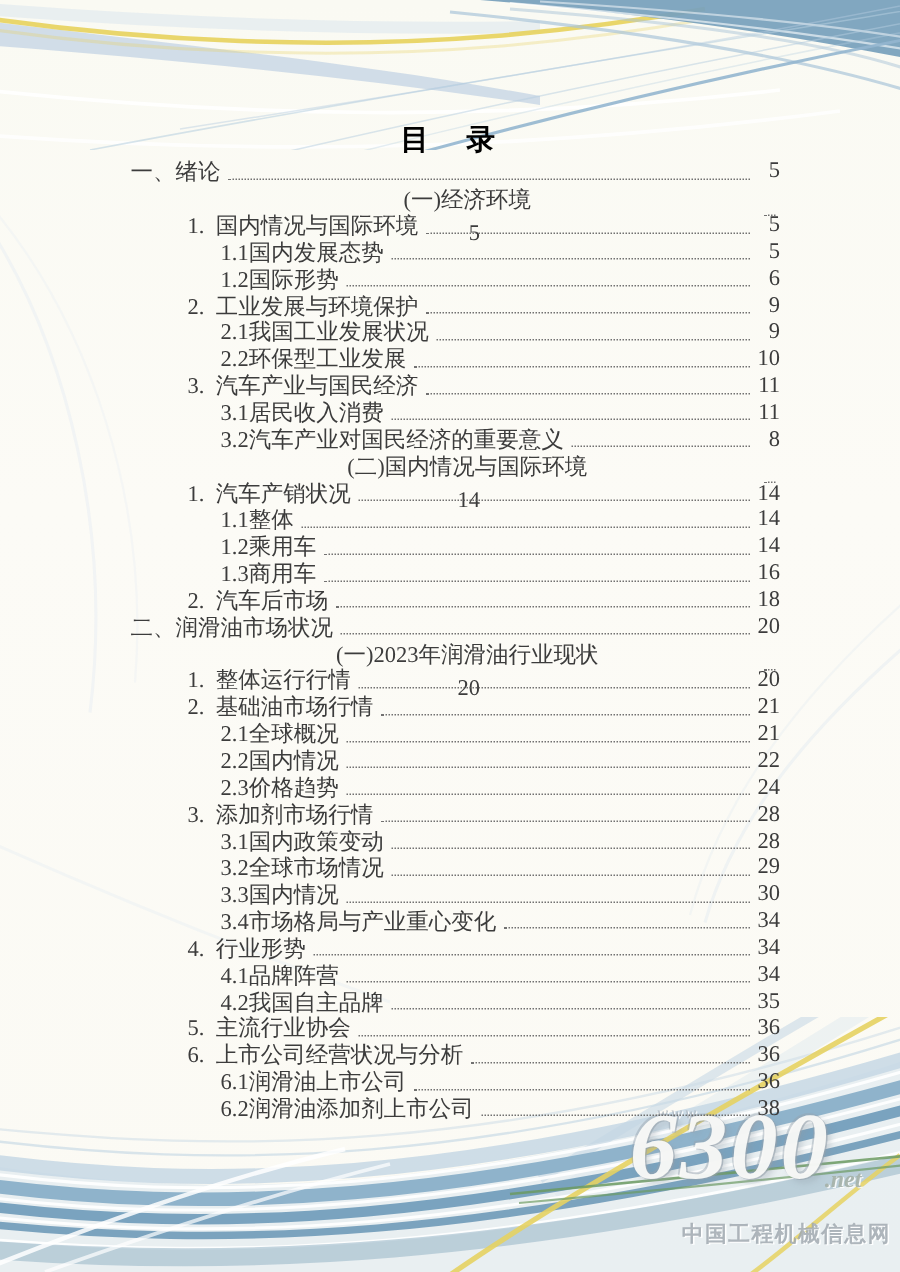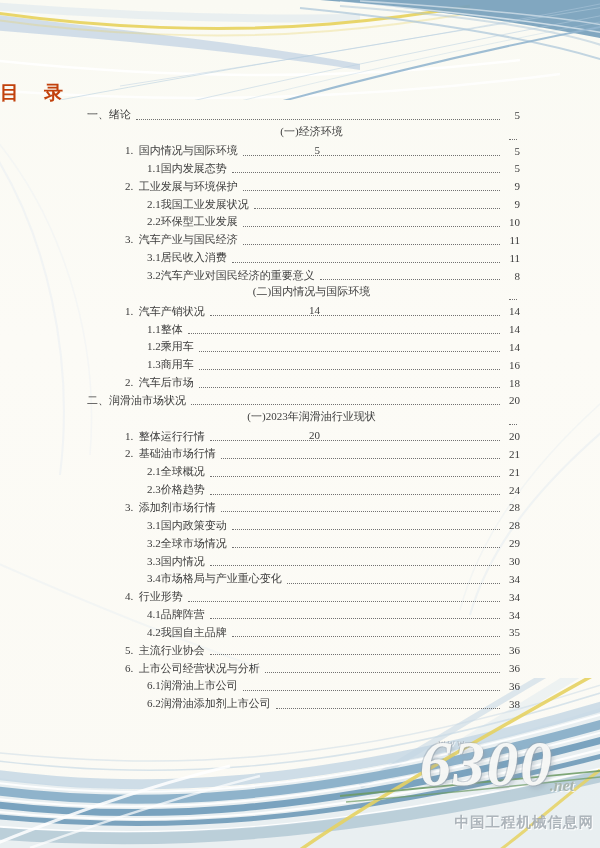--- a/index.html
+++ b/index.html
@@ -7,31 +7,31 @@
     width:600px;height:848px;position:relative;overflow:hidden;
     background:linear-gradient(180deg,#fafaf3 0%,#fcfbf6 40%,#fbfaf4 100%);
     font-family:"Liberation Serif","DejaVu Serif",serif;
   }
   .deco{position:absolute;left:0;pointer-events:none;}
   .deco.top{top:0;}
   .deco.mid{top:95px;}
   .deco.bottom{bottom:0;}
 
   .doc-title{
-    position:absolute;top:80px;left:0;width:100%;
-    font-size:19px;font-weight:bold;color:#c2410c;letter-spacing:3px;
+    position:absolute;top:80px;left:0;width:100%;text-align:center;
+    font-size:19px;font-weight:bold;color:#000000;letter-spacing:3px;
     z-index:5;
   }
 
   .toc{
     position:absolute;top:106px;left:87px;width:433px;z-index:5;
   }
   .toc-row{
     display:flex;align-items:center;height:17.85px;
-    font-size:11px;color:#3c3c3c;
+    font-size:15px;color:#3c3c3c;
   }
   .lvl1{padding-left:0;}
   .lvl2{padding-left:16px;flex-direction:column;}
   .lvl3{padding-left:38px;align-items:center;}
   .lvl4{padding-left:60px;}
   .toc-label{white-space:pre;flex:0 0 auto;}
   .toc-dots{
     flex:1 1 auto;height:1px;min-width:8px;
     border-bottom:1.6px dotted #5a5a5a;opacity:.85;
     align-self:flex-end;margin:0 3px 4px 5px;
@@ -144,20 +144,25 @@
     <div class="toc-row lvl3">
       <span class="toc-label">1.  国内情况与国际环境</span>
       <span class="toc-dots"></span>
       <span class="toc-page">5</span>
     </div>
     <div class="toc-row lvl4">
       <span class="toc-label">1.1国内发展态势</span>
       <span class="toc-dots"></span>
       <span class="toc-page">5</span>
     </div>
+    <div class="toc-row lvl4">
+      <span class="toc-label">1.2国际形势</span>
+      <span class="toc-dots"></span>
+      <span class="toc-page">6</span>
+    </div>
     <div class="toc-row lvl3">
       <span class="toc-label">2.  工业发展与环境保护</span>
       <span class="toc-dots"></span>
       <span class="toc-page">9</span>
     </div>
     <div class="toc-row lvl4">
       <span class="toc-label">2.1我国工业发展状况</span>
       <span class="toc-dots"></span>
       <span class="toc-page">9</span>
     </div>
@@ -230,20 +235,25 @@
       <span class="toc-label">2.  基础油市场行情</span>
       <span class="toc-dots"></span>
       <span class="toc-page">21</span>
     </div>
     <div class="toc-row lvl4">
       <span class="toc-label">2.1全球概况</span>
       <span class="toc-dots"></span>
       <span class="toc-page">21</span>
     </div>
     <div class="toc-row lvl4">
+      <span class="toc-label">2.2国内情况</span>
+      <span class="toc-dots"></span>
+      <span class="toc-page">22</span>
+    </div>
+    <div class="toc-row lvl4">
       <span class="toc-label">2.3价格趋势</span>
       <span class="toc-dots"></span>
       <span class="toc-page">24</span>
     </div>
     <div class="toc-row lvl3">
       <span class="toc-label">3.  添加剂市场行情</span>
       <span class="toc-dots"></span>
       <span class="toc-page">28</span>
     </div>
     <div class="toc-row lvl4">

